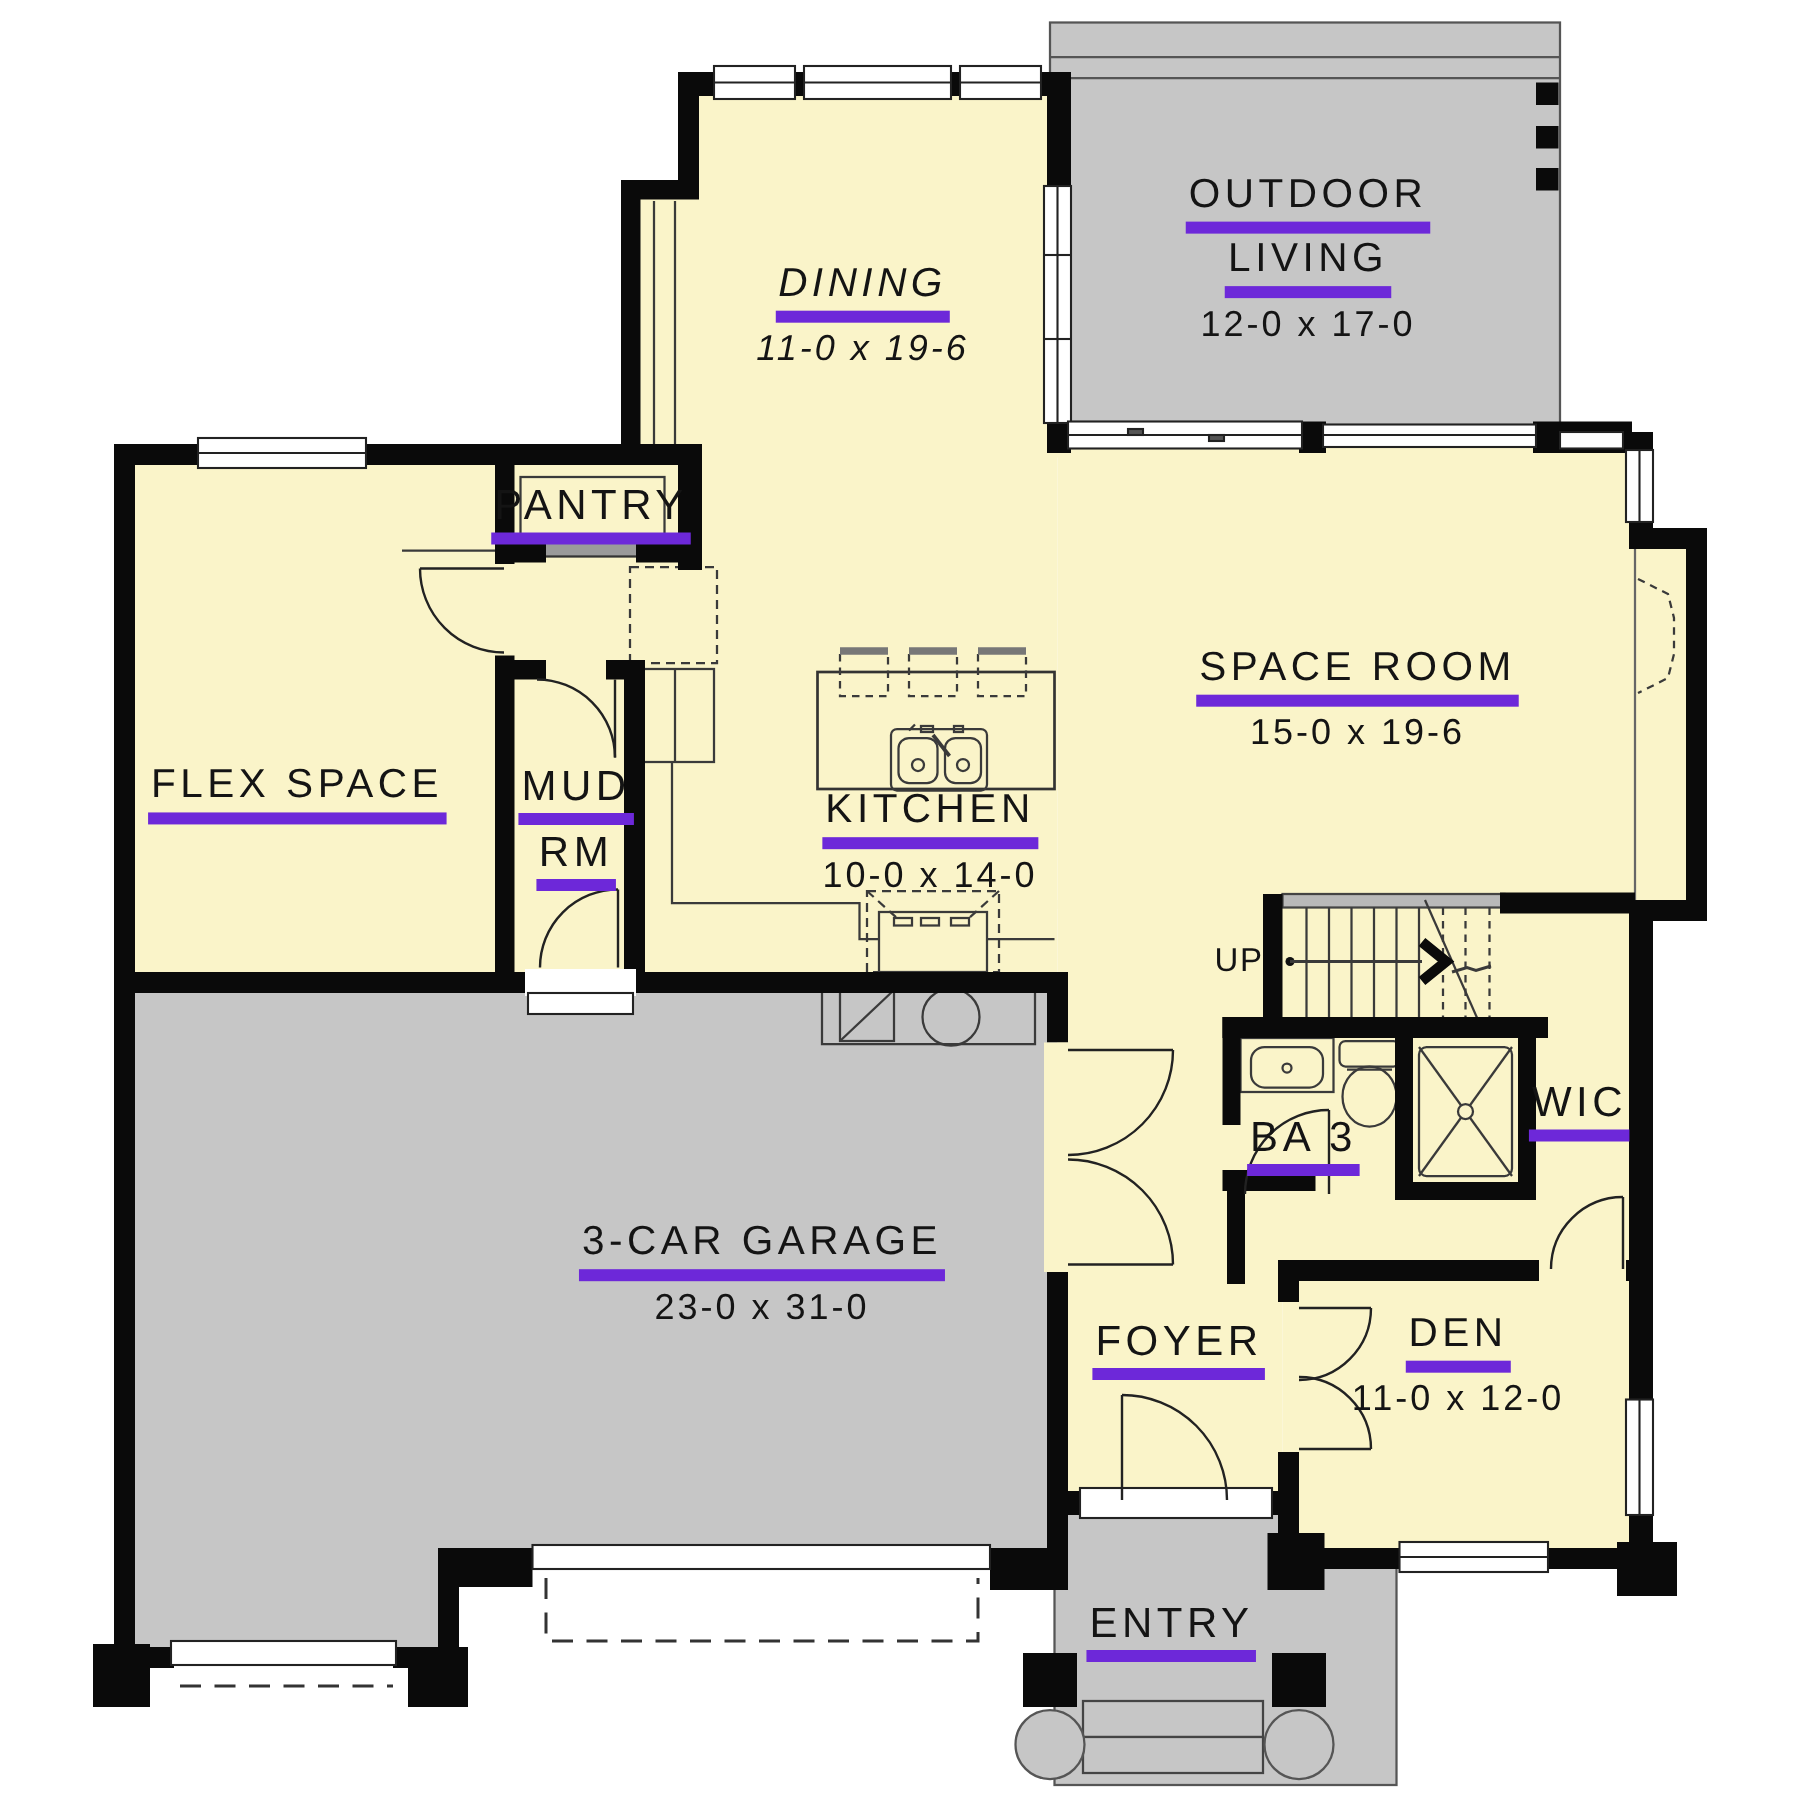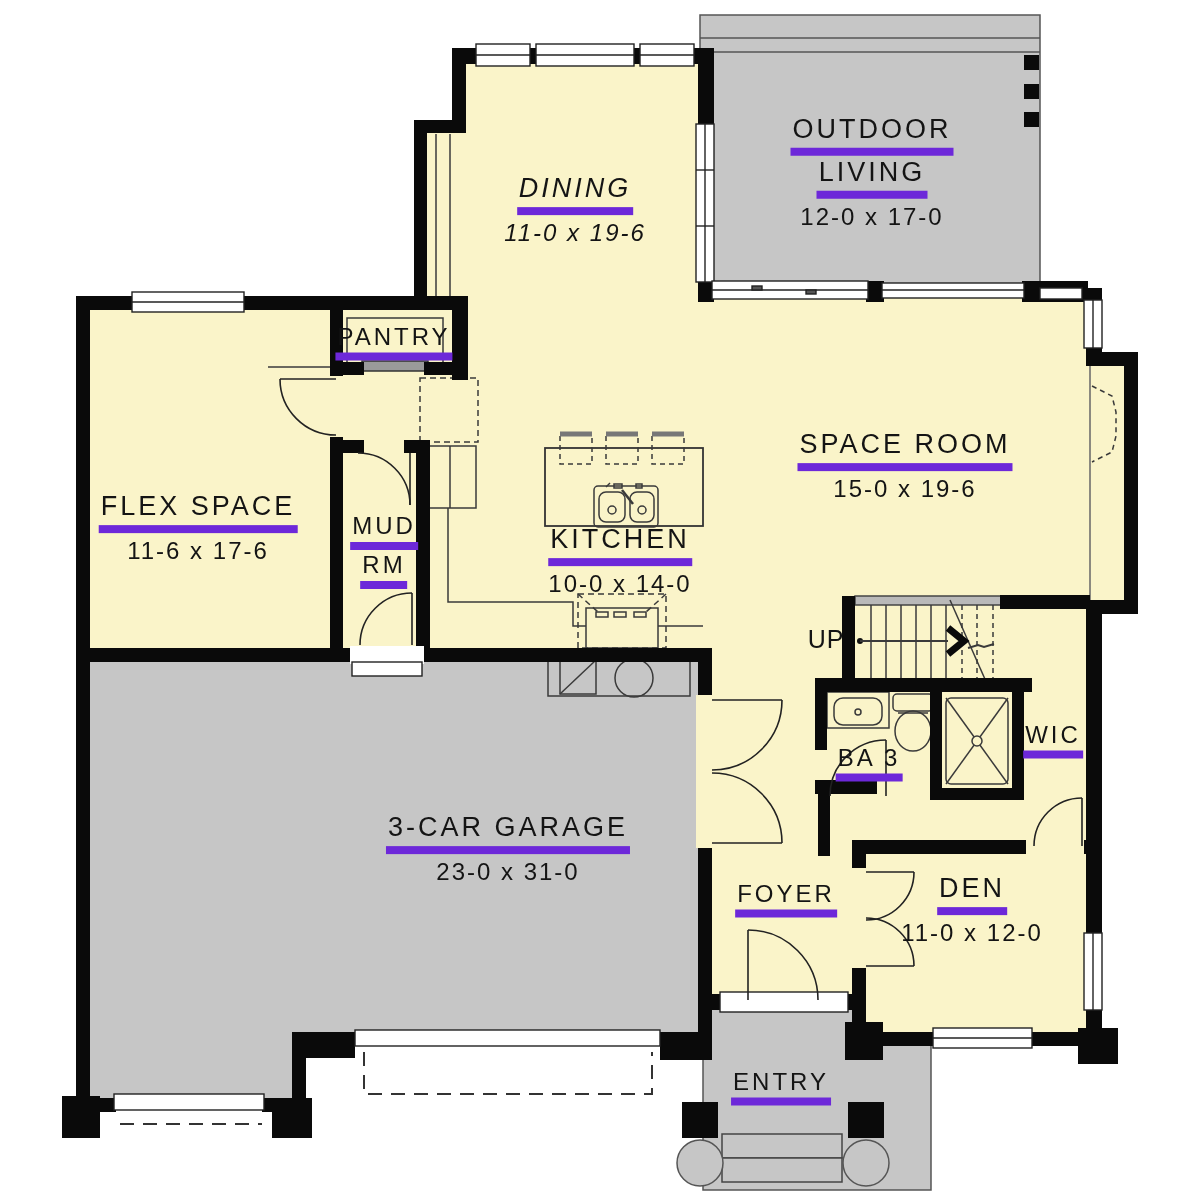--- a/index.html
+++ b/index.html
@@ -5,22 +5,22 @@
   html,body{margin:0;padding:0;background:#fff;}
   #stage{position:relative;width:1200px;height:1200px;background:#fff;overflow:hidden;
          font-family:"Liberation Sans", sans-serif;}
   #plan-svg{position:absolute;left:0;top:0;}
   .room-label{position:absolute;transform:translate(-50%,-50%);text-align:center;
               color:#141414;letter-spacing:3px;line-height:1.25;white-space:nowrap;}
   .room-label .nm{display:inline-block;border-bottom:8px solid #6d28d9;padding:0 2px 1px 2px;}
   .room-label .dims{display:block;letter-spacing:2px;margin-top:3px;}
   .lbl-lg{font-size:27px;}
   .lbl-lg .dims{font-size:24px;}
-  .lbl-sm{font-size:24px;}
-  .lbl-up{font-size:25px;letter-spacing:1px;}
+  .lbl-sm{font-size:28px;}
+  .lbl-up{font-size:22px;letter-spacing:1px;}
 </style>
 </head>
 <body>
 
 <div id="stage">
 
 <svg id="plan-svg" width="1200" height="1200" viewBox="0 0 1200 1200">
 
   <g>
 
@@ -358,21 +358,20 @@
     <span class="nm">LIVING</span>
     <span class="dims">12-0 x 17-0</span>
   </div>
 
   <div class="room-label lbl-sm" style="left:394px;top:341px;">
     <span class="nm">PANTRY</span>
   </div>
 
   <div class="room-label lbl-lg" style="left:198px;top:508px;margin-top:20px;">
     <span class="nm">FLEX SPACE</span>
-    <span class="dims">11-6 x 17-6</span>
   </div>
 
   <div class="room-label lbl-sm" style="left:384px;top:550px;">
     <span class="nm">MUD</span><br>
     <span class="nm">RM</span>
   </div>
 
   <div class="room-label lbl-lg" style="left:620px;top:561px;">
     <span class="nm">KITCHEN</span>
     <span class="dims">10-0 x 14-0</span>

